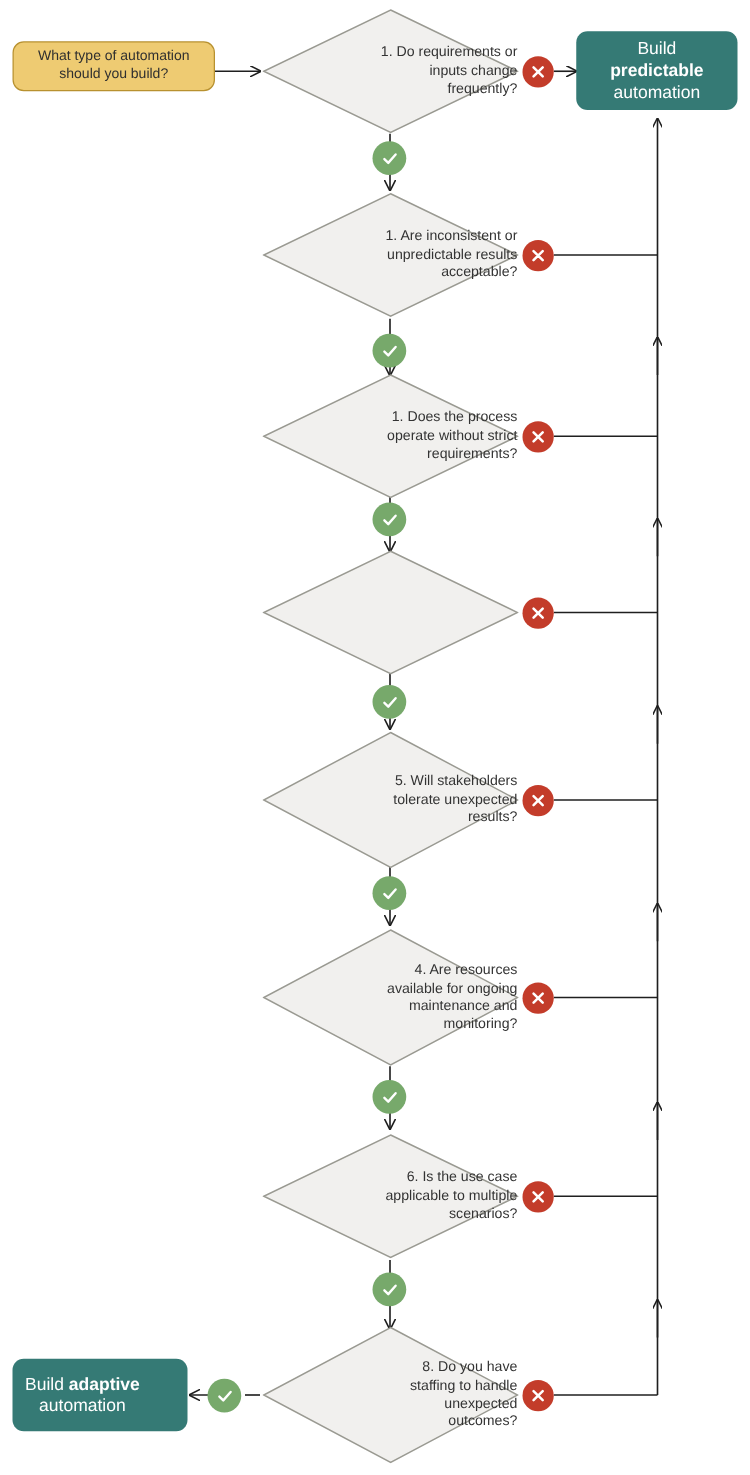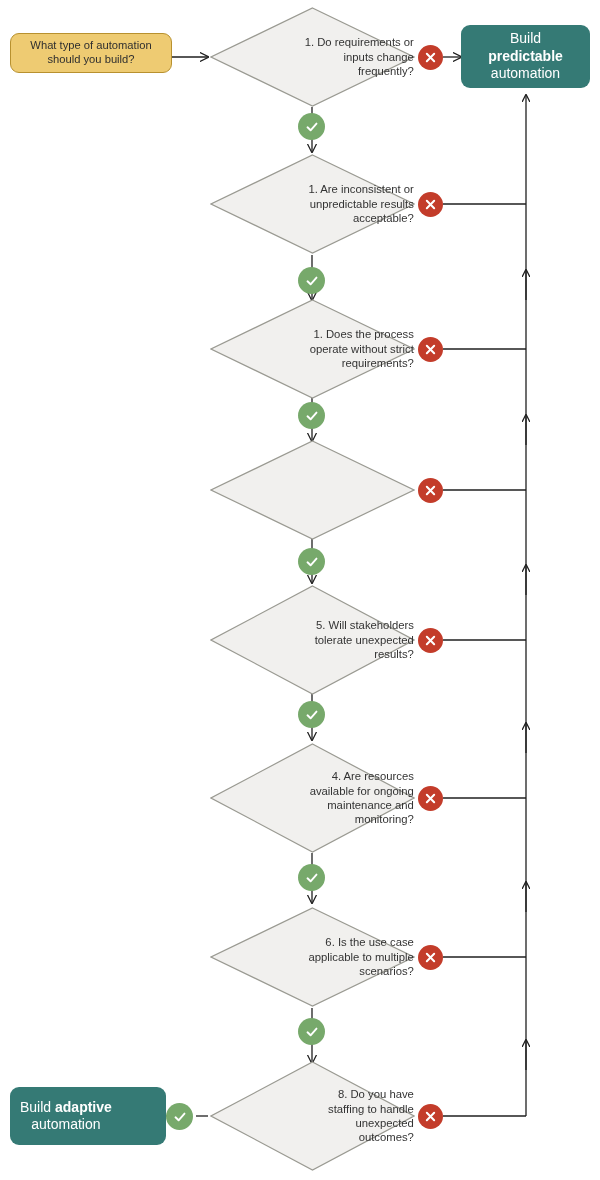--- a/index.html
+++ b/index.html
@@ -156,21 +156,21 @@
     <span>What type of automation should you build?</span>
   </div>
 
   <div class="term term-end" style="left:461px; top:25px; width:129px; height:63px;">
     <span>
       <span>Build </span><b>predictable</b><br>
       <span>automation</span>
     </span>
   </div>
 
-  <div class="term term-end" style="left:10px; top:1087px; width:156px; height:58px;">
+  <div class="term term-end" style="left:10px; top:1087px; width:140px; height:58px;">
     <span>
       <span>Build </span><b>adaptive</b><br>
       <span>automation</span>
     </span>
   </div>
 
   <div class="diamond" style="left:210px; top:7px; width:205px; height:100px;">
     <svg class="shape" viewBox="0 0 205 100" preserveAspectRatio="none">
       <polygon points="102.5,1 204,50 102.5,99 1,50" fill="#f1f0ee" stroke="#9a9a92" stroke-width="1.2"></polygon>
     </svg>

